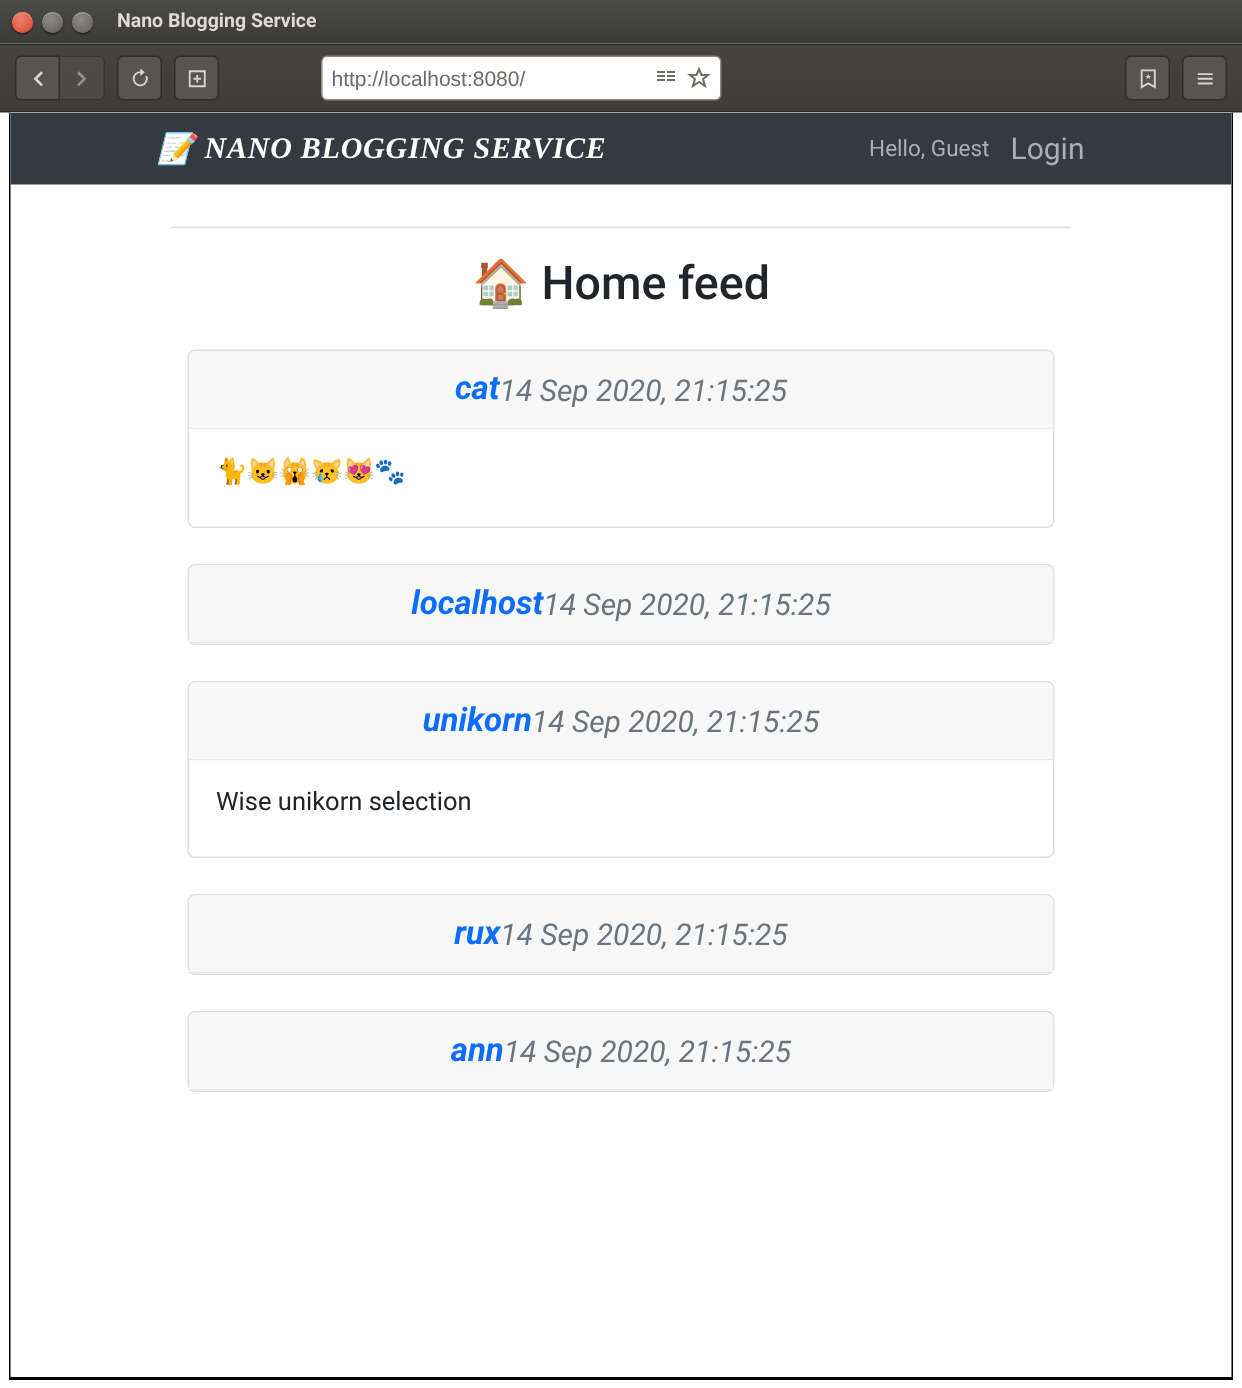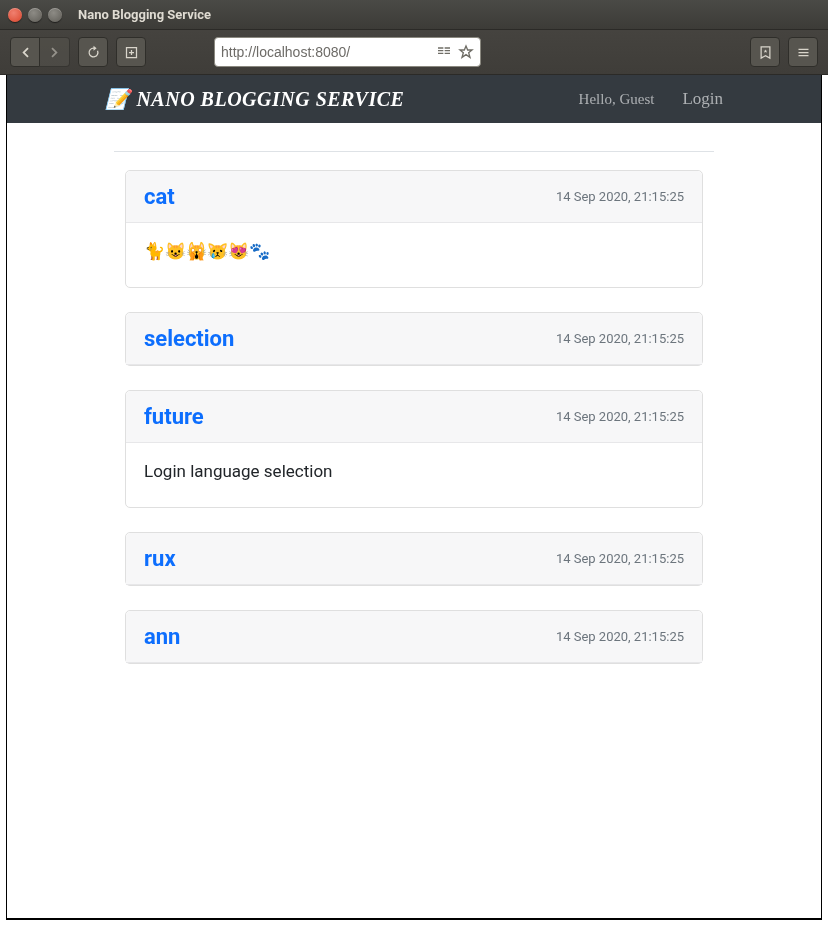--- a/index.html
+++ b/index.html
@@ -102,23 +102,23 @@
     .brand {
       color: #fff;
       font-style: italic;
       font-weight: bold;
       font-family: "Brush Script MT", cursive, serif;
       font-size: 20px;
       letter-spacing: 0.5px;
       display: flex; align-items: center; gap: 6px;
       text-decoration: none;
     }
-    .nav-right { margin-left: auto; display: flex; align-items:center; gap: 28px; font-family: Liberation Serif, serif; }
+    .nav-right { margin-left: auto; display: flex; align-items:center; gap: 14px; }
     .nav-text { color: #adb0b3; font-size: 15px; }
-    .nav-link { color: #adb0b3; font-size: 17px; text-decoration: none; cursor: pointer; }
+    .nav-link { color: #adb0b3; font-size: 20px; text-decoration: none; cursor: pointer; }
 
     
     .container { max-width: 620px; margin: 0 auto; padding: 0 10px 40px; }
     hr.sep { border: none; border-top: 1px solid #dee2e6; margin: 28px 0 18px; }
     .feed-title {
       font-size: 31px;
       font-weight: 500;
       text-align: center;
       margin: 16px 0 26px;
       color: #212529;
@@ -130,30 +130,31 @@
       max-width: 578px;
       background: #fff;
     }
     .card-head {
       background: #f7f7f8;
       border-bottom: 1px solid #e7e7e9;
       border-radius: 5px 5px 0 0;
       padding: 13px 18px;
       display: flex;
       align-items: center;
-      justify-content: space-between;
+      justify-content: center;
+      font-style: italic;
     }
     .author {
       color: #0d6efd;
       font-weight: 700;
       font-size: 22px;
       text-decoration: none;
       cursor: pointer;
     }
-    .timestamp { color: #6c757d; font-size: 13px; }
+    .timestamp { color: #6c757d; font-size: 20px; }
     .card-body { padding: 18px 18px 26px; font-size: 17px; color: #212529; }
 
     
     .viewport::-webkit-scrollbar { width: 12px; }
     .viewport::-webkit-scrollbar-track { background: #f1f0ee; }
     .viewport::-webkit-scrollbar-thumb { background: #b7b4ac; border-radius: 6px; }
   </style>
 </head>
 <body>
 
@@ -228,42 +229,43 @@
       <span>NANO BLOGGING SERVICE</span>
     </a>
     <div class="nav-right">
       <span class="nav-text">Hello, Guest</span>
       <a class="nav-link">Login</a>
     </div>
   </div>
 
   <div class="container">
     <hr class="sep">
+    <h1 class="feed-title">🏠 Home feed</h1>
 
     <div class="card">
       <div class="card-head">
         <a class="author">cat</a>
         <span class="timestamp">14 Sep 2020, 21:15:25</span>
       </div>
       <div class="card-body">🐈😺🙀😿😻🐾</div>
     </div>
 
     <div class="card">
       <div class="card-head">
-        <a class="author">selection</a>
-        <span class="timestamp">14 Sep 2020, 21:15:25</span>
-      </div>
-    </div>
-
-    <div class="card">
-      <div class="card-head">
-        <a class="author">future</a>
-        <span class="timestamp">14 Sep 2020, 21:15:25</span>
-      </div>
-      <div class="card-body">Login language selection</div>
+        <a class="author">localhost</a>
+        <span class="timestamp">14 Sep 2020, 21:15:25</span>
+      </div>
+    </div>
+
+    <div class="card">
+      <div class="card-head">
+        <a class="author">unikorn</a>
+        <span class="timestamp">14 Sep 2020, 21:15:25</span>
+      </div>
+      <div class="card-body">Wise unikorn selection</div>
     </div>
 
     <div class="card">
       <div class="card-head">
         <a class="author">rux</a>
         <span class="timestamp">14 Sep 2020, 21:15:25</span>
       </div>
     </div>
 
     <div class="card">

